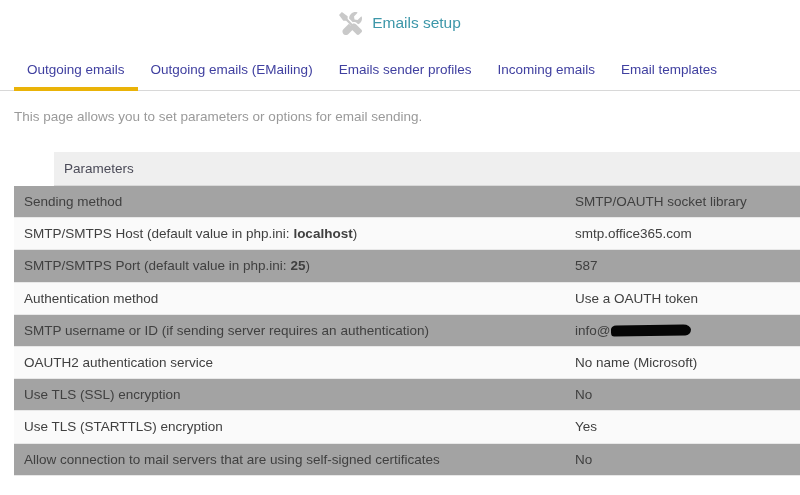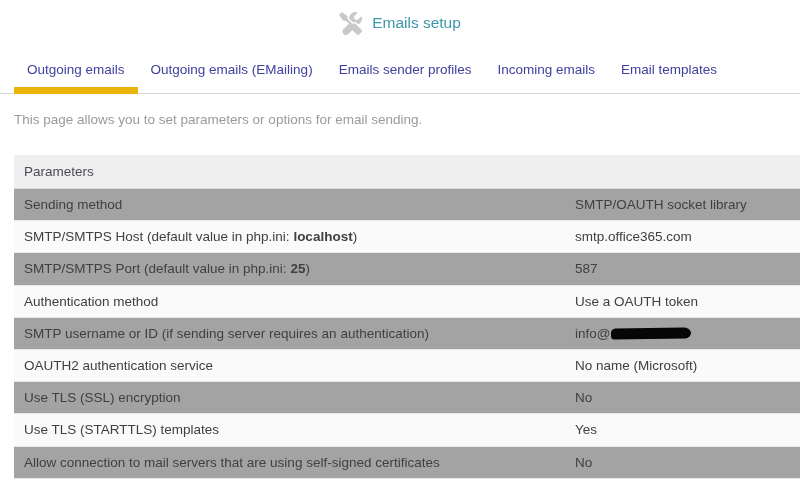--- a/index.html
+++ b/index.html
@@ -41,21 +41,21 @@
     padding: 8px 13px 9px 13px;
     line-height: 16px;
     font-size: 13.5px;
     color: #4040a0;
     text-decoration: none;
     cursor: pointer;
     margin-bottom: -1px;
     white-space: nowrap;
   }
   .tab.active {
-    border-bottom: 7px solid #eab308;
+    border-bottom: 4px solid #eab308;
     font-weight: 500;
   }
 
   
   .page-description {
     margin: 18px 14px 0 14px;
     color: #9a9a9a;
     font-size: 13.5px;
     line-height: 16.5px;
   }
@@ -67,20 +67,21 @@
   }
   .table-header {
     height: 34.5px;
     background: #efefef;
     border-bottom: 1px solid #d9d9d9;
     display: flex;
     align-items: center;
     padding-left: 10px;
     color: #4b4b58;
     font-size: 13.5px;
+    margin-left: 40px;
   }
   .row {
     display: flex;
     align-items: center;
     height: 32.2px;
     border-bottom: 1px solid #e8e8e8;
     padding-left: 10px;
     background: #a3a3a3;
   }
   .row.alt { background: #fafafa; }
@@ -170,21 +171,21 @@
       <span class="label">OAUTH2 authentication service</span>
       <span class="value">No name (Microsoft)</span>
     </div>
 
     <div class="row">
       <span class="label">Use TLS (SSL) encryption</span>
       <span class="value">No</span>
     </div>
 
     <div class="row alt">
-      <span class="label">Use TLS (STARTTLS) templates</span>
+      <span class="label">Use TLS (STARTTLS) encryption</span>
       <span class="value">Yes</span>
     </div>
 
     <div class="row">
       <span class="label">Allow connection to mail servers that are using self-signed certificates</span>
       <span class="value">No</span>
     </div>
 
   </div>
 </div>

